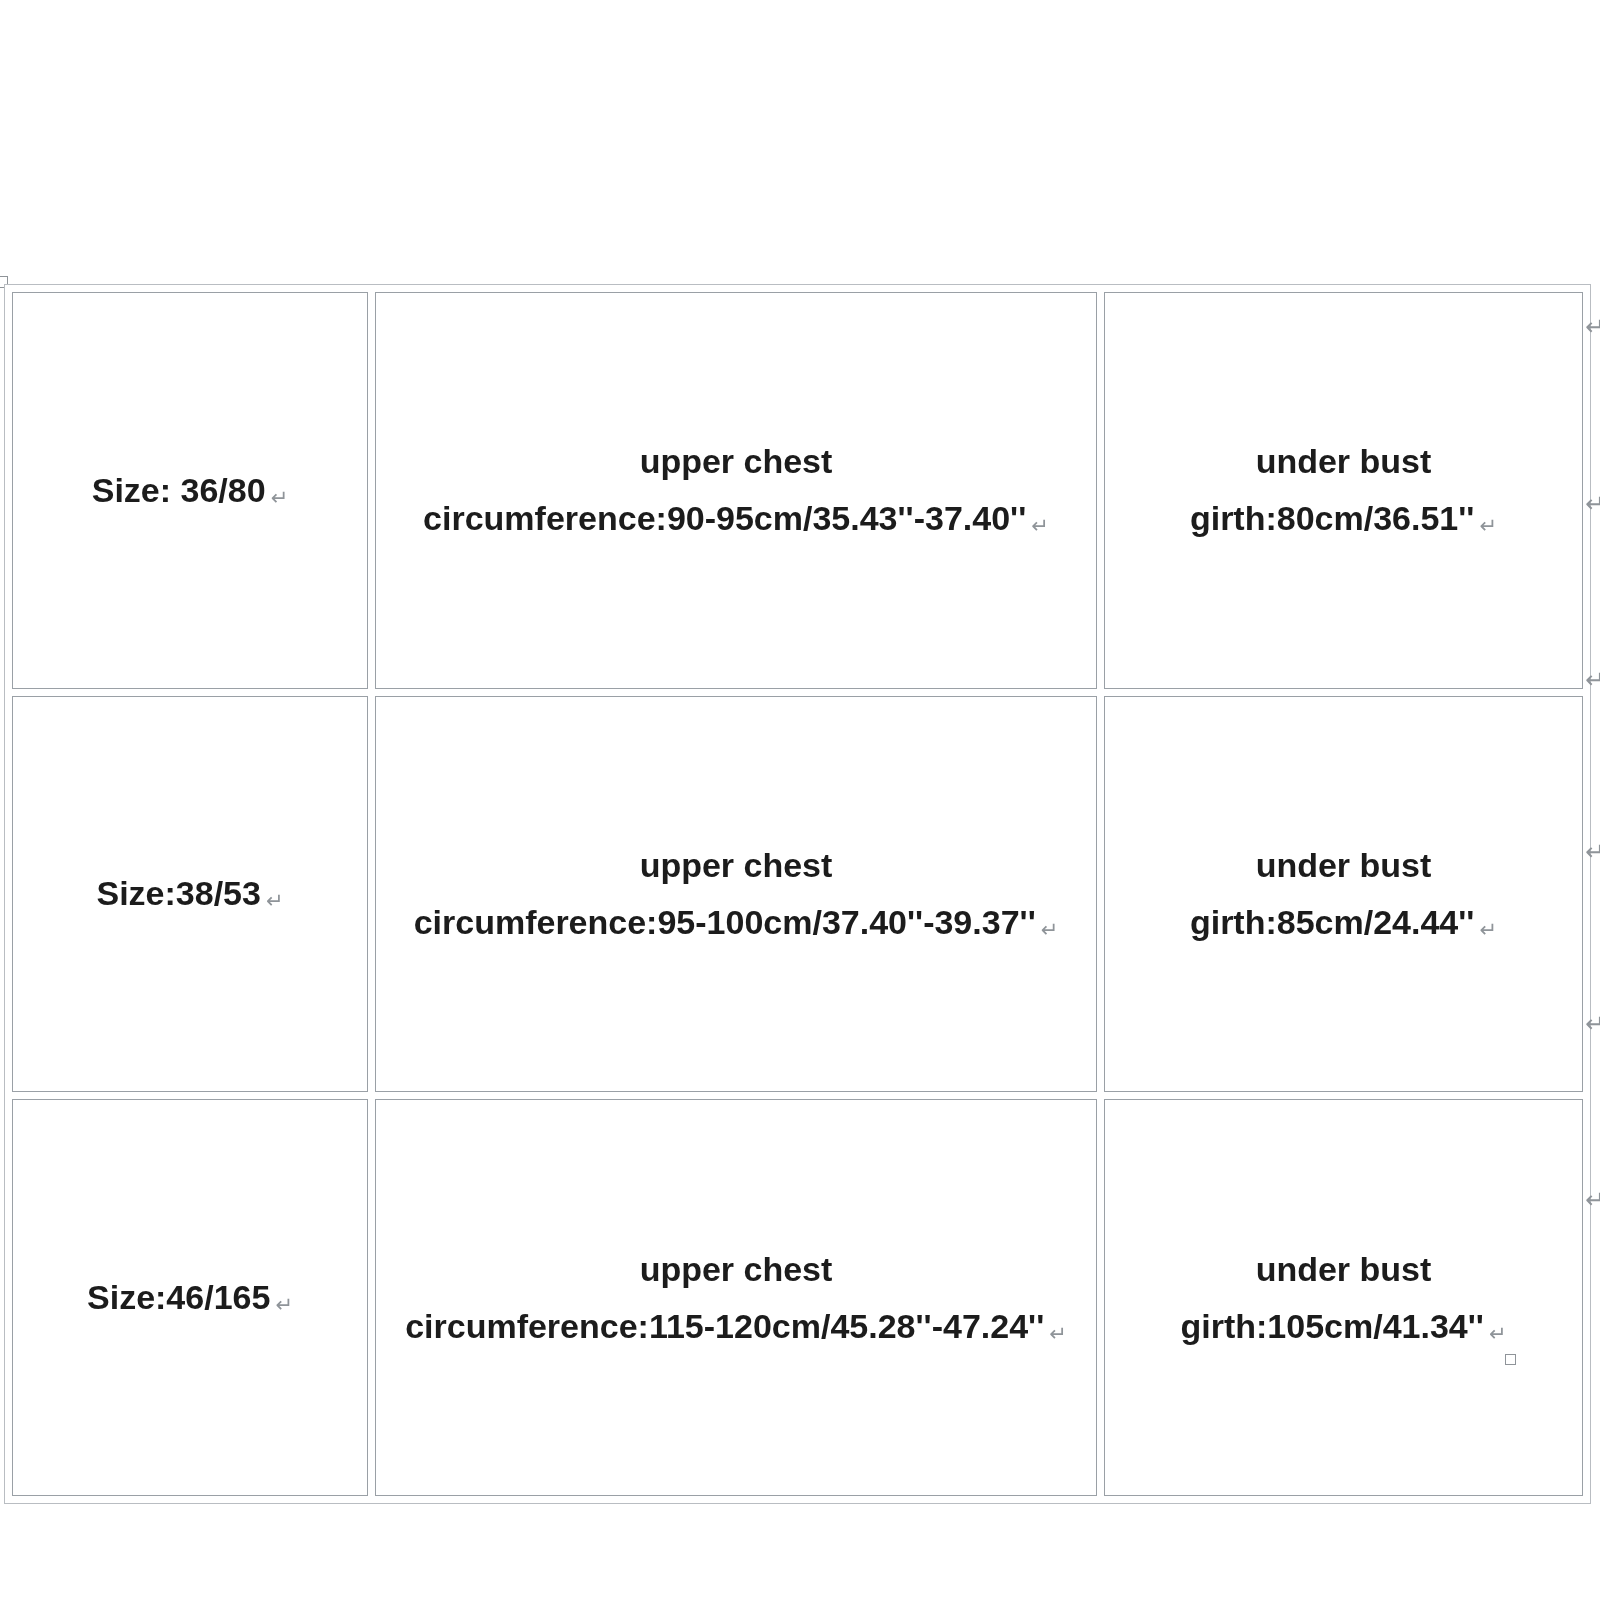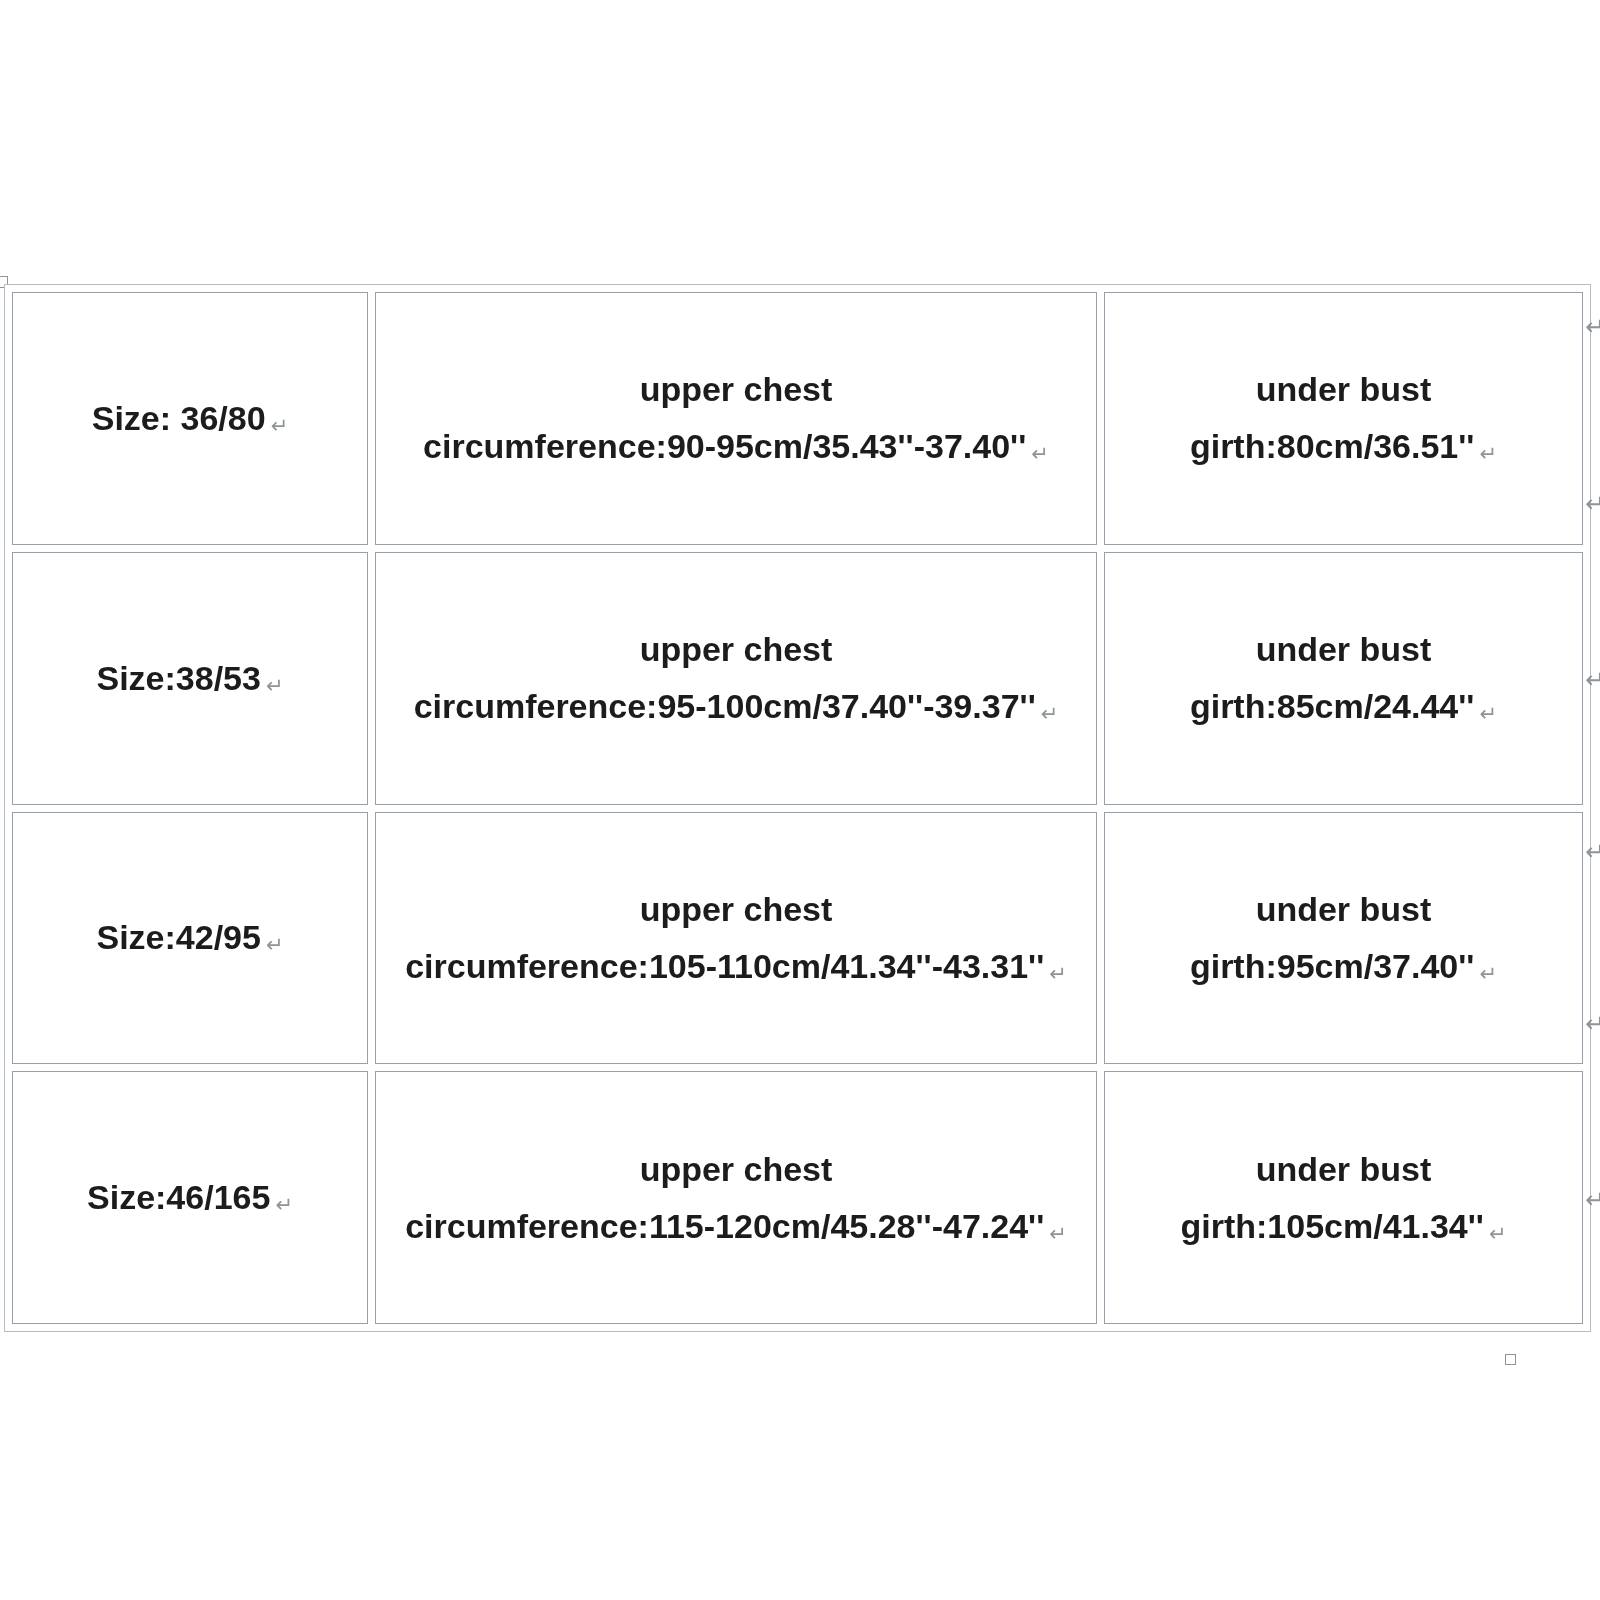--- a/index.html
+++ b/index.html
@@ -15,21 +15,21 @@
     overflow: hidden;
     font-family: "Liberation Sans", "DejaVu Sans", sans-serif;
   }
 
   
   table.size-chart {
     position: absolute;
     left: 4px;
     top: 284px;
     width: 1587px;
-    height: 1048px;
+    height: 1220px;
     border: 1px solid #b9bdc2;
     border-collapse: separate;
     border-spacing: 7px;
     table-layout: fixed;
     background: #ffffff;
   }
   table.size-chart td {
     border: 1px solid #9aa0a6;
     background: #ffffff;
     text-align: center;
@@ -100,26 +100,20 @@
 circumference:90-95cm/35.43''-37.40''</span><span class="mark">↵</span></td>
         <td><span class="celltext">under bust girth:80cm/36.51''</span><span class="mark">↵</span></td>
       </tr>
       <tr>
         <td><span class="celltext">Size:38/53</span><span class="mark">↵</span></td>
         <td><span class="celltext">upper chest
 circumference:95-100cm/37.40''-39.37''</span><span class="mark">↵</span></td>
         <td><span class="celltext">under bust girth:85cm/24.44''</span><span class="mark">↵</span></td>
       </tr>
       <tr>
-        <td><span class="celltext">Size:42/95</span><span class="mark">↵</span></td>
-        <td><span class="celltext">upper chest
-circumference:105-110cm/41.34''-43.31''</span><span class="mark">↵</span></td>
-        <td><span class="celltext">under bust girth:95cm/37.40''</span><span class="mark">↵</span></td>
-      </tr>
-      <tr>
         <td><span class="celltext">Size:46/165</span><span class="mark">↵</span></td>
         <td><span class="celltext">upper chest
 circumference:115-120cm/45.28''-47.24''</span><span class="mark">↵</span></td>
         <td><span class="celltext">under bust
 girth:105cm/41.34''</span><span class="mark">↵</span></td>
       </tr>
     </tbody>
   </table>
 
   <span class="row-end" style="top:315px">↵</span>

